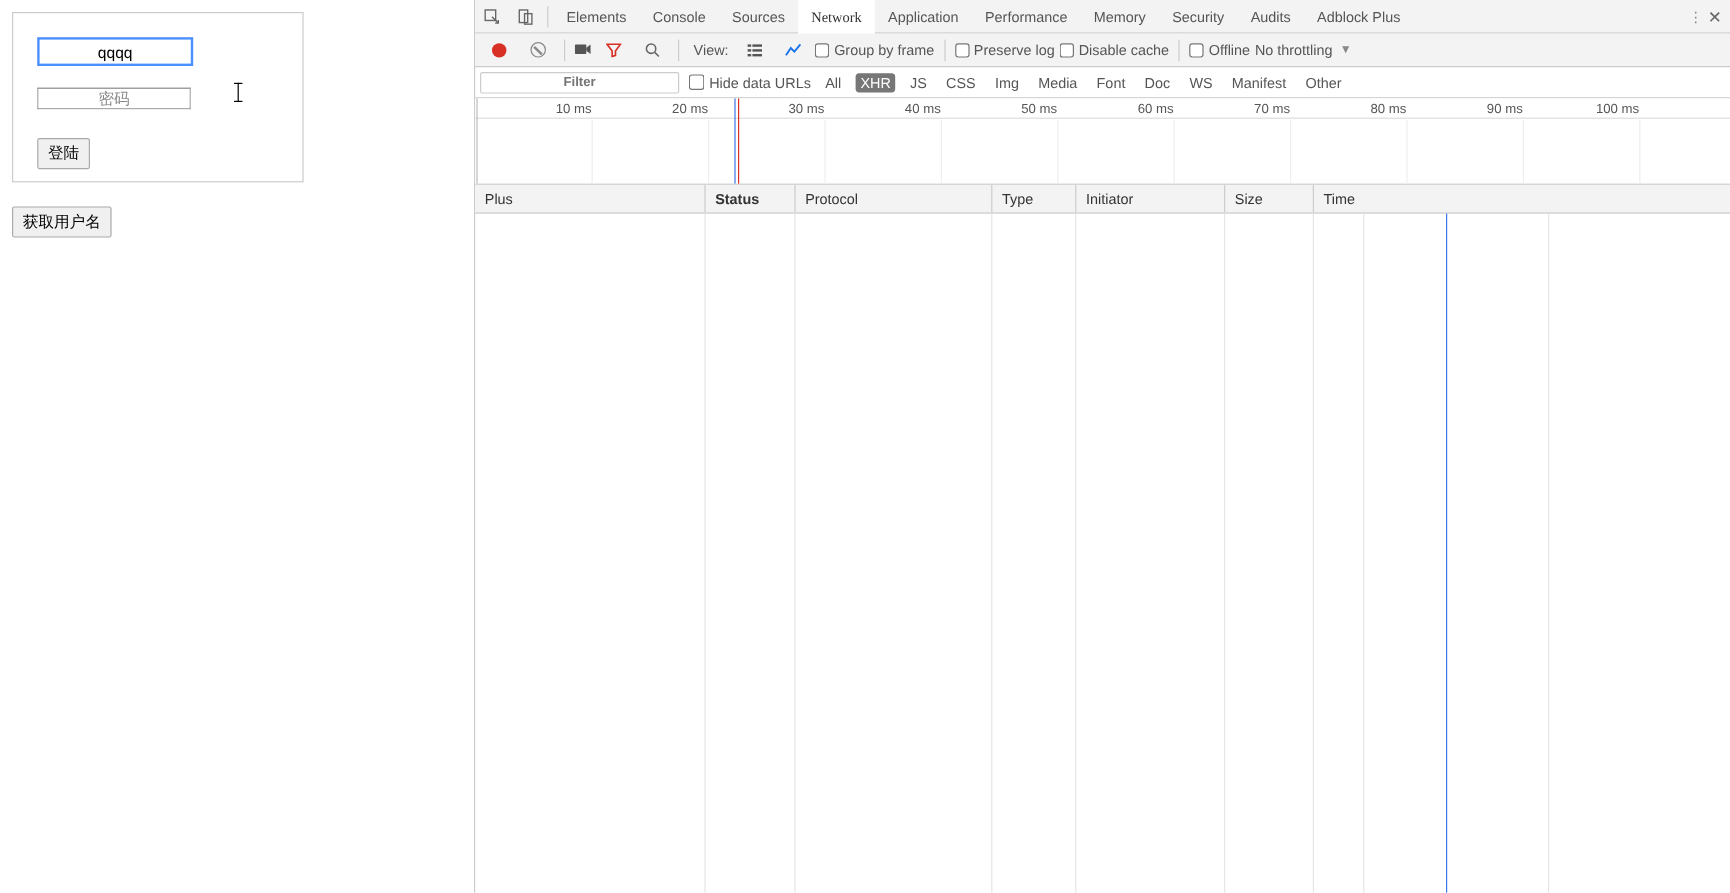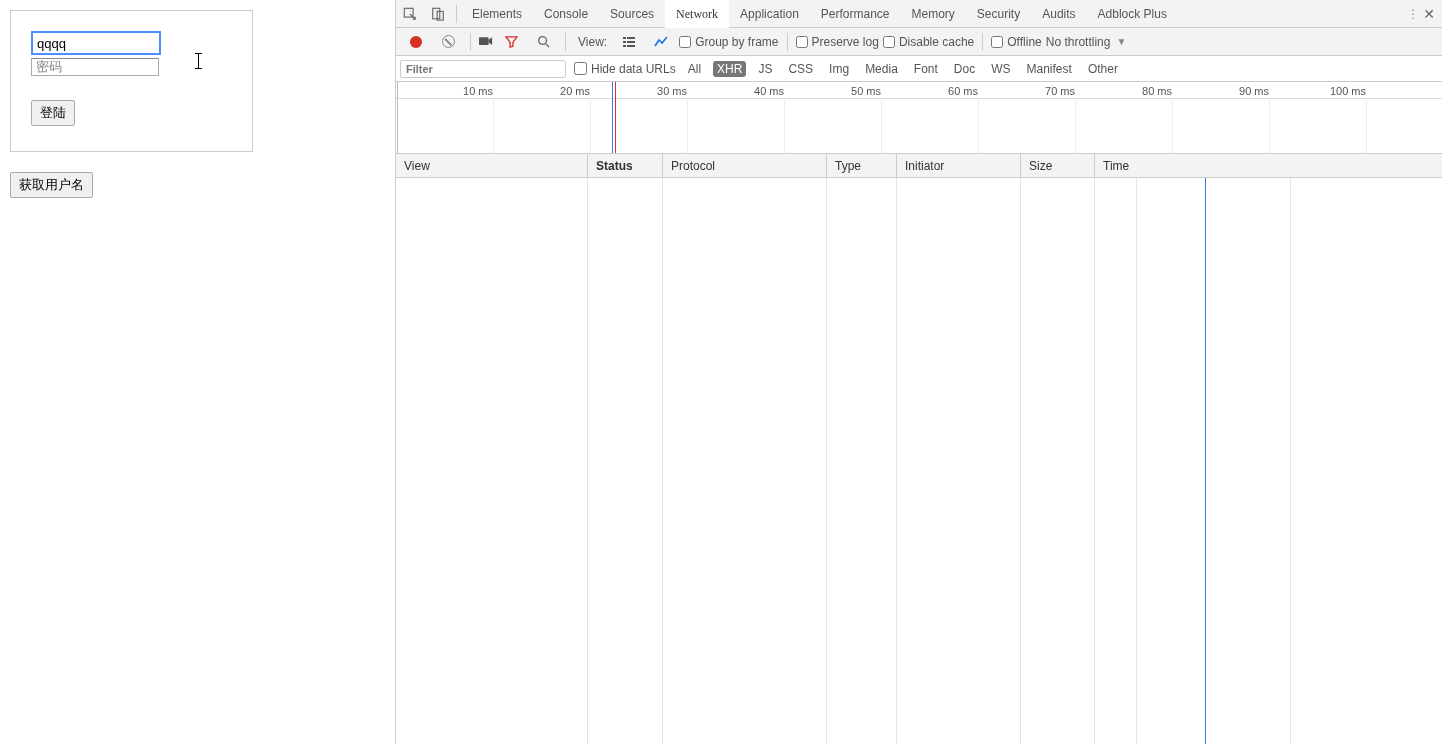--- a/index.html
+++ b/index.html
@@ -3,21 +3,21 @@
 <meta charset="utf-8">
 <style>
   * { box-sizing: border-box; margin: 0; padding: 0; }
   html, body { width: 1442px; height: 744px; font-family: "Helvetica Neue", Arial, sans-serif; font-size: 12px; color: #333; overflow: hidden; background:#fff;}
   .root { display: flex; width: 100%; height: 100%; }
 
   
   .page { width: 395px; padding: 10px; }
   .login-box { border: 1px solid #ccc; width: 243px; height: 142px; padding: 20px 20px 10px 20px; }
   .field-user { width: 130px; height: 24px; border: 2px solid #4a90ff; outline: none; font-size: 13px; padding: 2px 4px; }
-  .field-pass { width: 128px; height: 18px; border: 1px solid #aaa; border-top-color:#888; font-size: 13px; padding: 0 4px; color:#888; margin-top:2px;}
+  .field-pass { width: 128px; height: 18px; border: 1px solid #aaa; border-top-color:#888; font-size: 13px; padding: 0 4px; color:#888; margin-top:18px;}
   .field-pass::placeholder{color:#888;}
   .login-btn { margin-top: 24px; font-size: 13px; padding: 3px 8px; border:1px solid #aaa; background:#f0f0f0; border-radius:2px;}
   .get-user-btn { margin-top: 20px; font-size: 13px; padding: 3px 8px; border:1px solid #aaa; background:#f0f0f0; border-radius:2px;}
   .ibeam { position:relative; left:36px; top:-2px; width:1px; height:16px; background:#000; display:inline-block;}
   .ibeam::before,.ibeam::after{content:"";position:absolute;left:-3px;width:7px;height:1px;background:#000;}
   .ibeam::before{top:0;} .ibeam::after{bottom:0;}
 
   
   .devtools { flex:1; border-left:1px solid #ccc; display:flex; flex-direction:column; background:#fff;}
   .dt-tabs { height:28px; display:flex; align-items:center; border-bottom:1px solid #ccc; background:#f3f3f3; font-size:12px; color:#555;}
@@ -71,21 +71,21 @@
   .col-name{width:192px;} .col-status{width:75px;font-weight:bold;} .col-protocol{width:164px;} .col-type{width:70px;} .col-initiator{width:124px;} .col-size{width:74px;} .col-time{width:42px;}
   .sort-arrow{position:absolute;right:8px;color:#888;font-size:11px;}
 
   .dt-body{flex:1;display:flex;}
   .bcol{border-right:1px solid #e5e5e5;}
   .bcol:last-child{border-right:none;flex:1;position:relative;}
   .wf-blue{position:absolute;top:0;bottom:0;width:1px;background:#3b78e7;left:68px;}
   .wf-sep{position:absolute;top:0;bottom:0;width:1px;background:#e5e5e5;left:153px;}
 
   button{cursor:default;font-family:Liberation Sans, sans-serif;}
-  input{font-family:inherit;}
+  input{font-family:inherit;text-align:center;}
 </style>
 </head>
 <body>
 
 <div class="root">
 
   <div class="page">
     <div class="login-box">
       <input class="field-user" type="text" value="qqqq" style="">
       <div style="position:relative;">
@@ -235,21 +235,21 @@
       <span class="tick" style="left:776px">80 ms</span>
         <div class="tline" style="left:776px"></div>
       <span class="tick" style="left:873px">90 ms</span>
         <div class="tline" style="left:873px"></div>
       <span class="tick" style="left:970px">100 ms</span>
         <div class="tline" style="left:970px"></div>
 
     </div>
 
     <div class="dt-headers">
-      <div class="col col-name">View</div>
+      <div class="col col-name">Plus</div>
       <div class="col col-status">Status</div>
       <div class="col col-protocol">Protocol</div>
       <div class="col col-type">Type</div>
       <div class="col col-initiator">Initiator</div>
       <div class="col col-size">Size</div>
       <div class="col col-time">Time</div>
     </div>
 
     <div class="dt-body">
       <div class="bcol col-name"></div>

